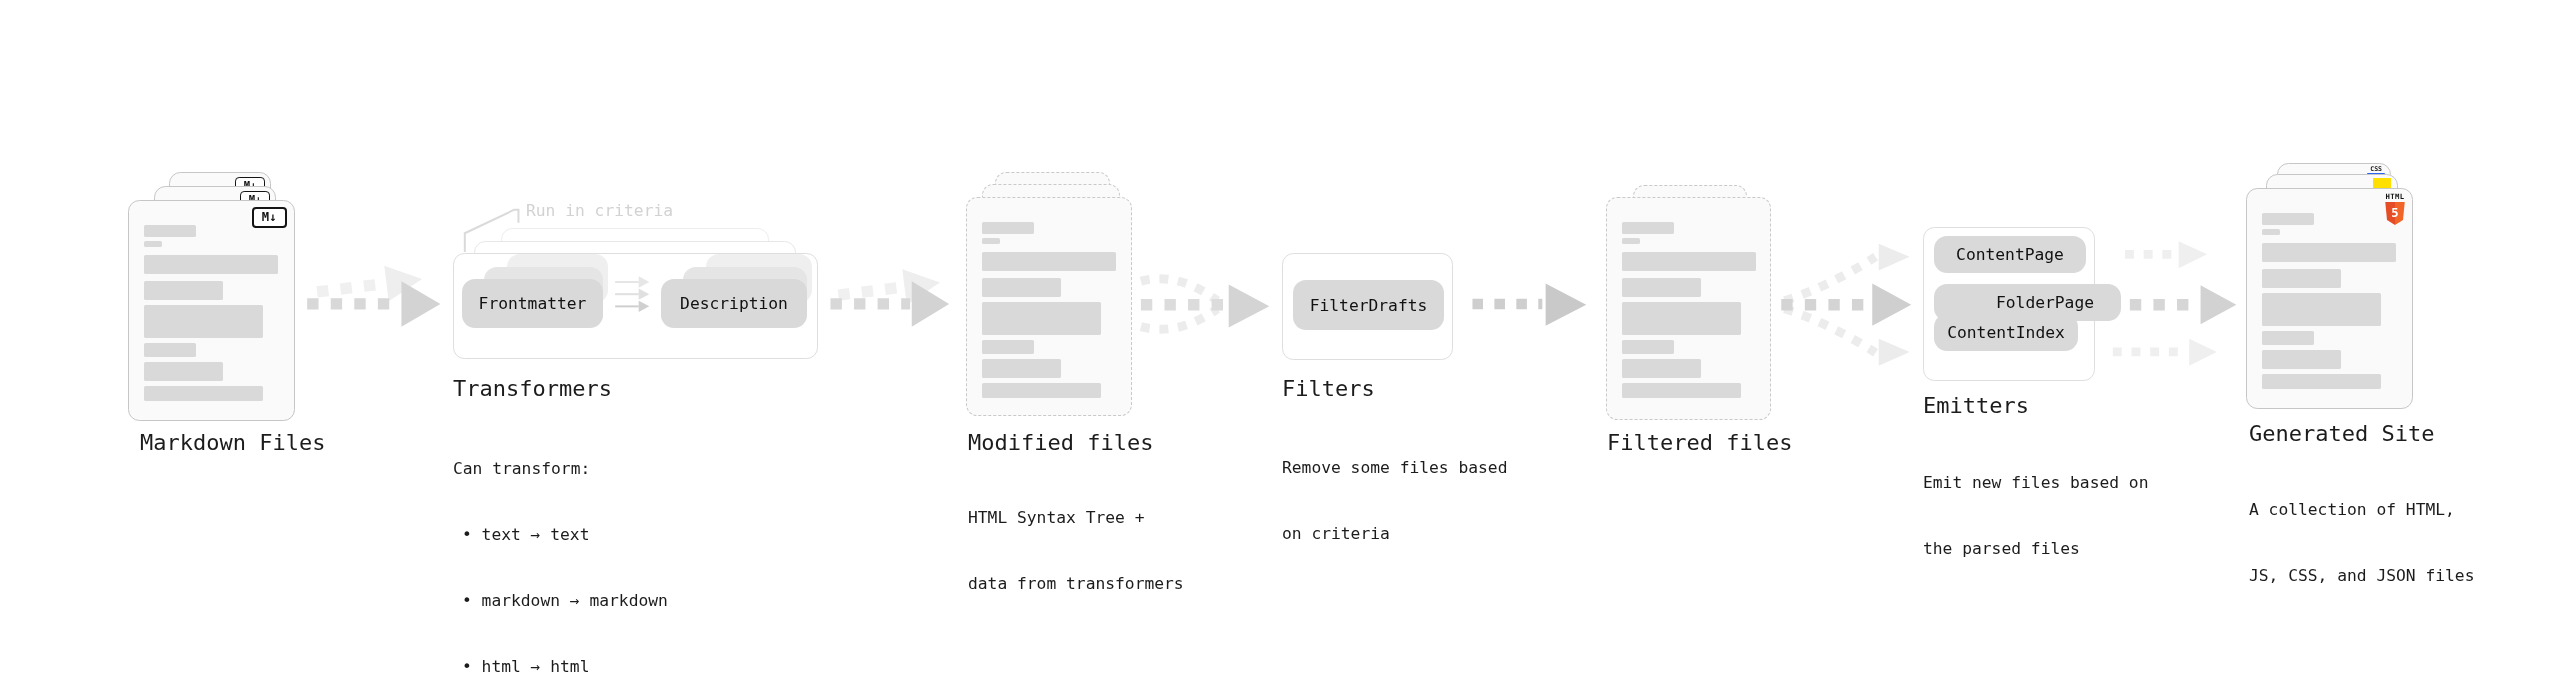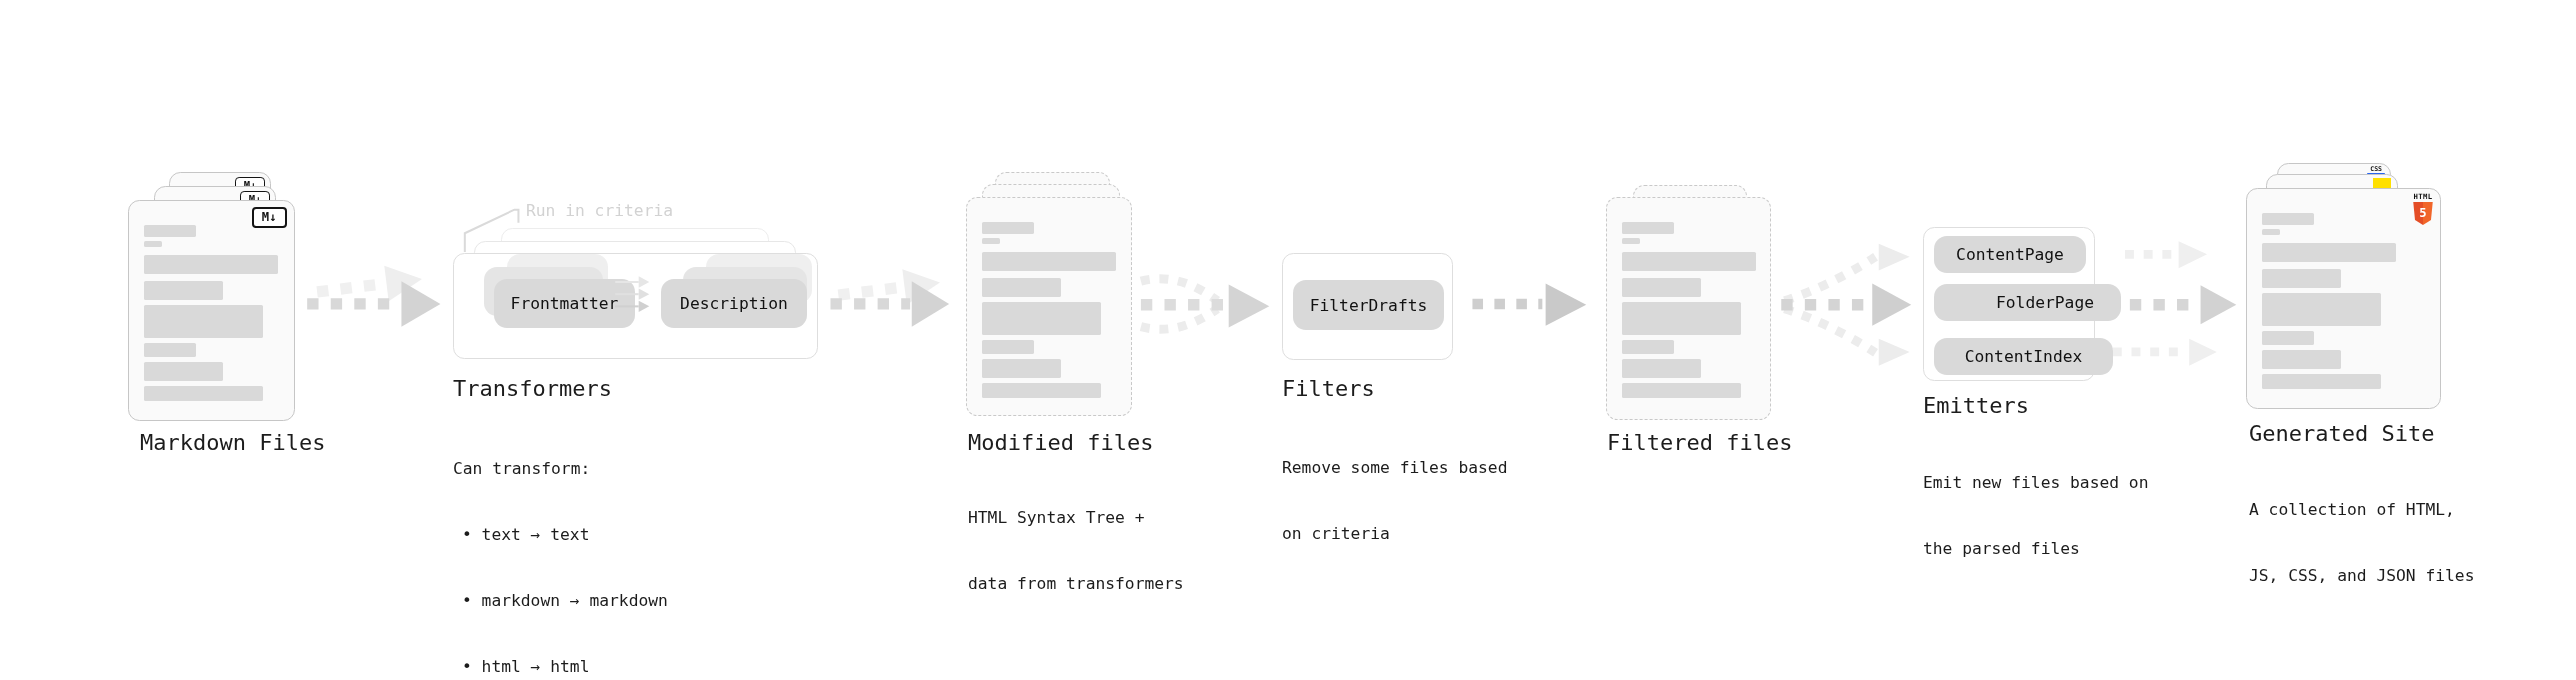--- a/index.html
+++ b/index.html
@@ -130,21 +130,21 @@
     <div class="bar b8"></div>
   </div>
   <div class="stage-heading" style="left:132px;top:429px;margin-left:8px;">Markdown Files</div>
 
   <div class="note" style="left:526px;top:201px;">Run in criteria</div>
   <div class="box g2" style="left:501px;top:228px;width:268px;height:106px;"></div>
   <div class="box g1" style="left:474px;top:241px;width:322px;height:106px;"></div>
   <div class="box" style="left:453px;top:253px;width:365px;height:106px;"></div>
   <div class="pillghost pg2" style="left:507px;top:254px;width:101px;height:49px;"></div>
   <div class="pillghost pg1" style="left:484px;top:267px;width:119px;height:49px;"></div>
-  <div class="pill" style="left:462px;top:279px;width:141px;height:49px;margin-left:32px;">Frontmatter</div>
+  <div class="pill" style="left:462px;top:279px;width:141px;height:49px;">Frontmatter</div>
   <div class="pillghost pg2" style="left:706px;top:254px;width:106px;height:49px;"></div>
   <div class="pillghost pg1" style="left:683px;top:267px;width:124px;height:49px;"></div>
   <div class="pill" style="left:661px;top:279px;width:146px;height:49px;">Description</div>
   <div class="stage-heading" style="left:453px;top:375px;">Transformers</div>
   <div class="stage-sub" style="left:453px;top:414px;">
     <div>Can transform:</div>
     <div class="indent">• text → text</div>
     <div class="indent">• markdown → markdown</div>
     <div class="indent">• html → html</div>
   </div>
@@ -184,37 +184,37 @@
     <div class="bar b5"></div>
     <div class="bar b6"></div>
     <div class="bar b7"></div>
     <div class="bar b8"></div>
   </div>
   <div class="stage-heading" style="left:1607px;top:429px;">Filtered files</div>
 
   <div class="box" style="left:1923px;top:227px;width:172px;height:154px;"></div>
   <div class="pill" style="left:1934px;top:236px;width:152px;height:37px;">ContentPage</div>
   <div class="pill" style="left:1934px;top:284px;width:152px;height:37px;padding-left:35px;">FolderPage</div>
-  <div class="pill" style="left:1934px;top:338px;width:179px;height:37px;">ContentIndex</div>
+  <div class="pill" style="left:1934px;top:314px;width:144px;height:37px;">ContentIndex</div>
   <div class="stage-heading" style="left:1923px;top:392px;">Emitters</div>
   <div class="stage-sub" style="left:1923px;top:428px;">
     <div>Emit new files based on</div>
     <div>the parsed files</div>
   </div>
 
   <div class="doc" style="left:2277px;top:163px;width:114px;height:195px;">
     <div class="css-badge">
       <div class="css-word">CSS</div>
       <div class="css-bar"></div>
     </div>
   </div>
   <div class="doc" style="left:2266px;top:174px;width:132px;height:203px;">
     <div class="js-badge"></div>
   </div>
-  <div class="doc" style="left:2246px;top:188px;width:195px;height:221px;">
+  <div class="doc" style="left:2246px;top:188px;width:167px;height:221px;">
     <div class="html5-badge">
       <div class="html5-word">HTML</div>
       <div class="html5-shield">
           <span>5</span>
         </div>
     </div>
     <div class="bar b1"></div>
     <div class="bar b2"></div>
     <div class="bar b3"></div>
     <div class="bar b4"></div>

